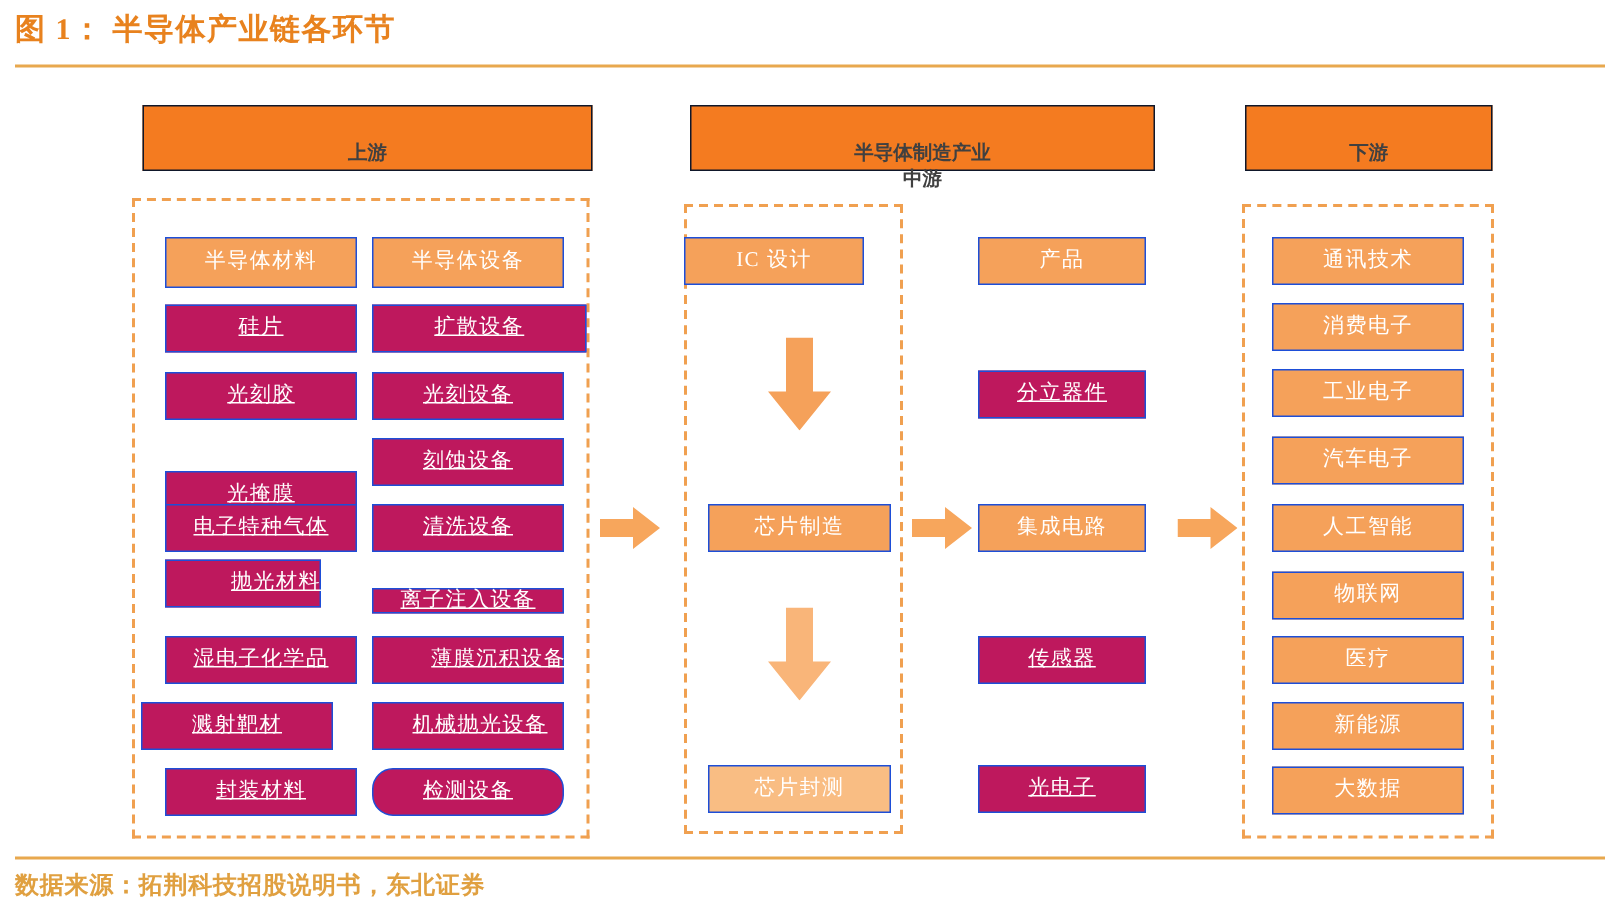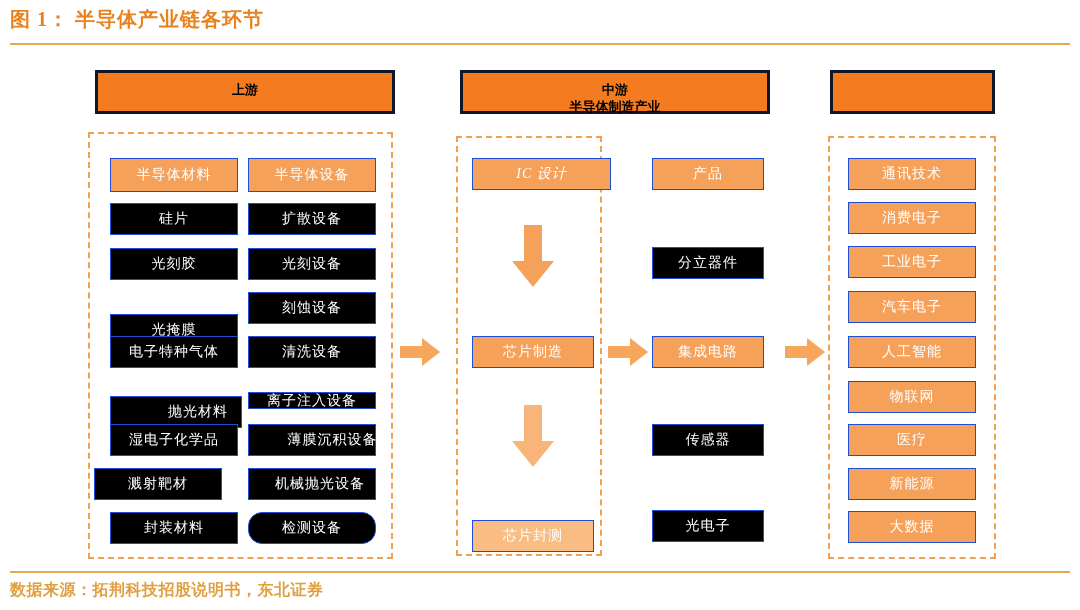--- a/index.html
+++ b/index.html
@@ -55,29 +55,29 @@
     color: #e0a040;
     letter-spacing: 0.5px;
     white-space: nowrap;
   }
 
   
   .section-header {
     position: absolute;
     box-sizing: border-box;
     background: #f47b20;
-    color: #000000;
+    color: #404040;
     text-align: center;
     font-family: "Liberation Serif", "DejaVu Serif", serif;
     font-weight: bold;
     font-size: 13px;
     line-height: 17px;
-    padding-top: 8px;
+    padding-top: 22px;
     height: 44px;
-    border: 3px solid #0f172a;
+    border: 1px solid #0f172a;
   }
   #header-up    { left: 95px;  top: 70px; width: 300px; }
   #header-mid   { left: 460px; top: 70px; width: 310px; }
   #header-down  { left: 830px; top: 70px; width: 165px; }
 
   
   .section-frame {
     position: absolute;
     box-sizing: border-box;
     border: 2px dashed #f0a050;
@@ -97,21 +97,21 @@
     font-family: "Liberation Serif", "DejaVu Serif", serif;
     font-size: 14px;
     line-height: 1;
     display: flex;
     align-items: center;
     justify-content: center;
     letter-spacing: 1px;
     white-space: nowrap;
   }
   .node.tone-strong { background: #f5a15a; }
-  .node.tone-light  { background: #000000; }
+  .node.tone-light  { background: #be185d; text-decoration: underline; }
   .node.tone-mid    { background: #f9bd83; }
 
   
   .arrow-down {
     position: absolute;
     width: 42px;
     height: 62px;
   }
   .arrow-right {
     position: absolute;
@@ -122,63 +122,64 @@
 </head>
 <body>
 
 <div id="figure-title">图 1： 半导体产业链各环节</div>
 <div id="title-rule"></div>
 
 <div class="section-header" id="header-up">
   <div>上游</div>
 </div>
 <div class="section-header" id="header-mid">
+  <div>半导体制造产业</div>
   <div>中游</div>
-  <div>半导体制造产业</div>
 </div>
 <div class="section-header" id="header-down">
+  <div>下游</div>
 </div>
 
 <div class="section-frame" id="frame-up"></div>
 <div class="section-frame" id="frame-mid"></div>
 <div class="section-frame" id="frame-down"></div>
 
 <div class="node tone-strong" style="left:110px;top:158px;width:128px;height:34px;">半导体材料</div>
 <div class="node tone-light" style="left:110px;top:203px;width:128px;height:32px;">硅片</div>
 <div class="node tone-light" style="left:110px;top:248px;width:128px;height:32px;">光刻胶</div>
 <div class="node tone-light" style="left:110px;top:292px;width:128px;height:32px;margin-top:22px;">光掩膜</div>
 <div class="node tone-light" style="left:110px;top:336px;width:128px;height:32px;">电子特种气体</div>
-<div class="node tone-light" style="left:110px;top:396px;width:132px;height:32px;padding-left:44px;">抛光材料</div>
+<div class="node tone-light" style="left:110px;top:373px;width:104px;height:32px;padding-left:44px;">抛光材料</div>
 <div class="node tone-light" style="left:110px;top:424px;width:128px;height:32px;">湿电子化学品</div>
 <div class="node tone-light" style="left:94px;top:468px;width:128px;height:32px;">溅射靶材</div>
 <div class="node tone-light" style="left:110px;top:512px;width:128px;height:32px;">封装材料</div>
 
 <div class="node tone-strong" style="left:248px;top:158px;width:128px;height:34px;">半导体设备</div>
-<div class="node tone-light" style="left:248px;top:203px;width:128px;height:32px;">扩散设备</div>
+<div class="node tone-light" style="left:248px;top:203px;width:143px;height:32px;">扩散设备</div>
 <div class="node tone-light" style="left:248px;top:248px;width:128px;height:32px;">光刻设备</div>
 <div class="node tone-light" style="left:248px;top:292px;width:128px;height:32px;">刻蚀设备</div>
 <div class="node tone-light" style="left:248px;top:336px;width:128px;height:32px;">清洗设备</div>
 <div class="node tone-light" style="left:248px;top:392px;width:128px;height:17px;">离子注入设备</div>
 <div class="node tone-light" style="left:248px;top:424px;width:128px;height:32px;padding-left:41px;">薄膜沉积设备</div>
 <div class="node tone-light" style="left:248px;top:468px;width:128px;height:32px;padding-left:16px;">机械抛光设备</div>
 <div class="node tone-light" style="left:248px;top:512px;width:128px;height:32px;border-radius:14px;">检测设备</div>
 
 <svg class="arrow-right" style="left:400px;top:336px;" viewBox="0 0 40 32">
   <polygon points="0,10 22,10 22,2 40,16 22,30 22,22 0,22" fill="#f7a65c"></polygon>
 </svg>
 
-<div class="node tone-strong" style="left:472px;top:158px;width:139px;height:32px;font-style:italic;">IC 设计</div>
+<div class="node tone-strong" style="left:456px;top:158px;width:120px;height:32px;">IC 设计</div>
 <svg class="arrow-down" style="left:512px;top:225px;" viewBox="0 0 42 62">
   <polygon points="12,0 30,0 30,36 42,36 21,62 0,36 12,36" fill="#f5a15a"></polygon>
 </svg>
 <div class="node tone-strong" style="left:472px;top:336px;width:122px;height:32px;">芯片制造</div>
 <svg class="arrow-down" style="left:512px;top:405px;" viewBox="0 0 42 62">
   <polygon points="12,0 30,0 30,36 42,36 21,62 0,36 12,36" fill="#f9b579"></polygon>
 </svg>
-<div class="node tone-mid" style="left:472px;top:510px;width:122px;height:32px;margin-top:10px;">芯片封测</div>
+<div class="node tone-mid" style="left:472px;top:510px;width:122px;height:32px;">芯片封测</div>
 
 <svg class="arrow-right" style="left:608px;top:336px;" viewBox="0 0 40 32">
   <polygon points="0,10 22,10 22,2 40,16 22,30 22,22 0,22" fill="#f7a65c"></polygon>
 </svg>
 
 <div class="node tone-strong" style="left:652px;top:158px;width:112px;height:32px;">产品</div>
 <div class="node tone-light" style="left:652px;top:247px;width:112px;height:32px;">分立器件</div>
 <div class="node tone-strong" style="left:652px;top:336px;width:112px;height:32px;">集成电路</div>
 <div class="node tone-light" style="left:652px;top:424px;width:112px;height:32px;">传感器</div>
 <div class="node tone-light" style="left:652px;top:510px;width:112px;height:32px;">光电子</div>

